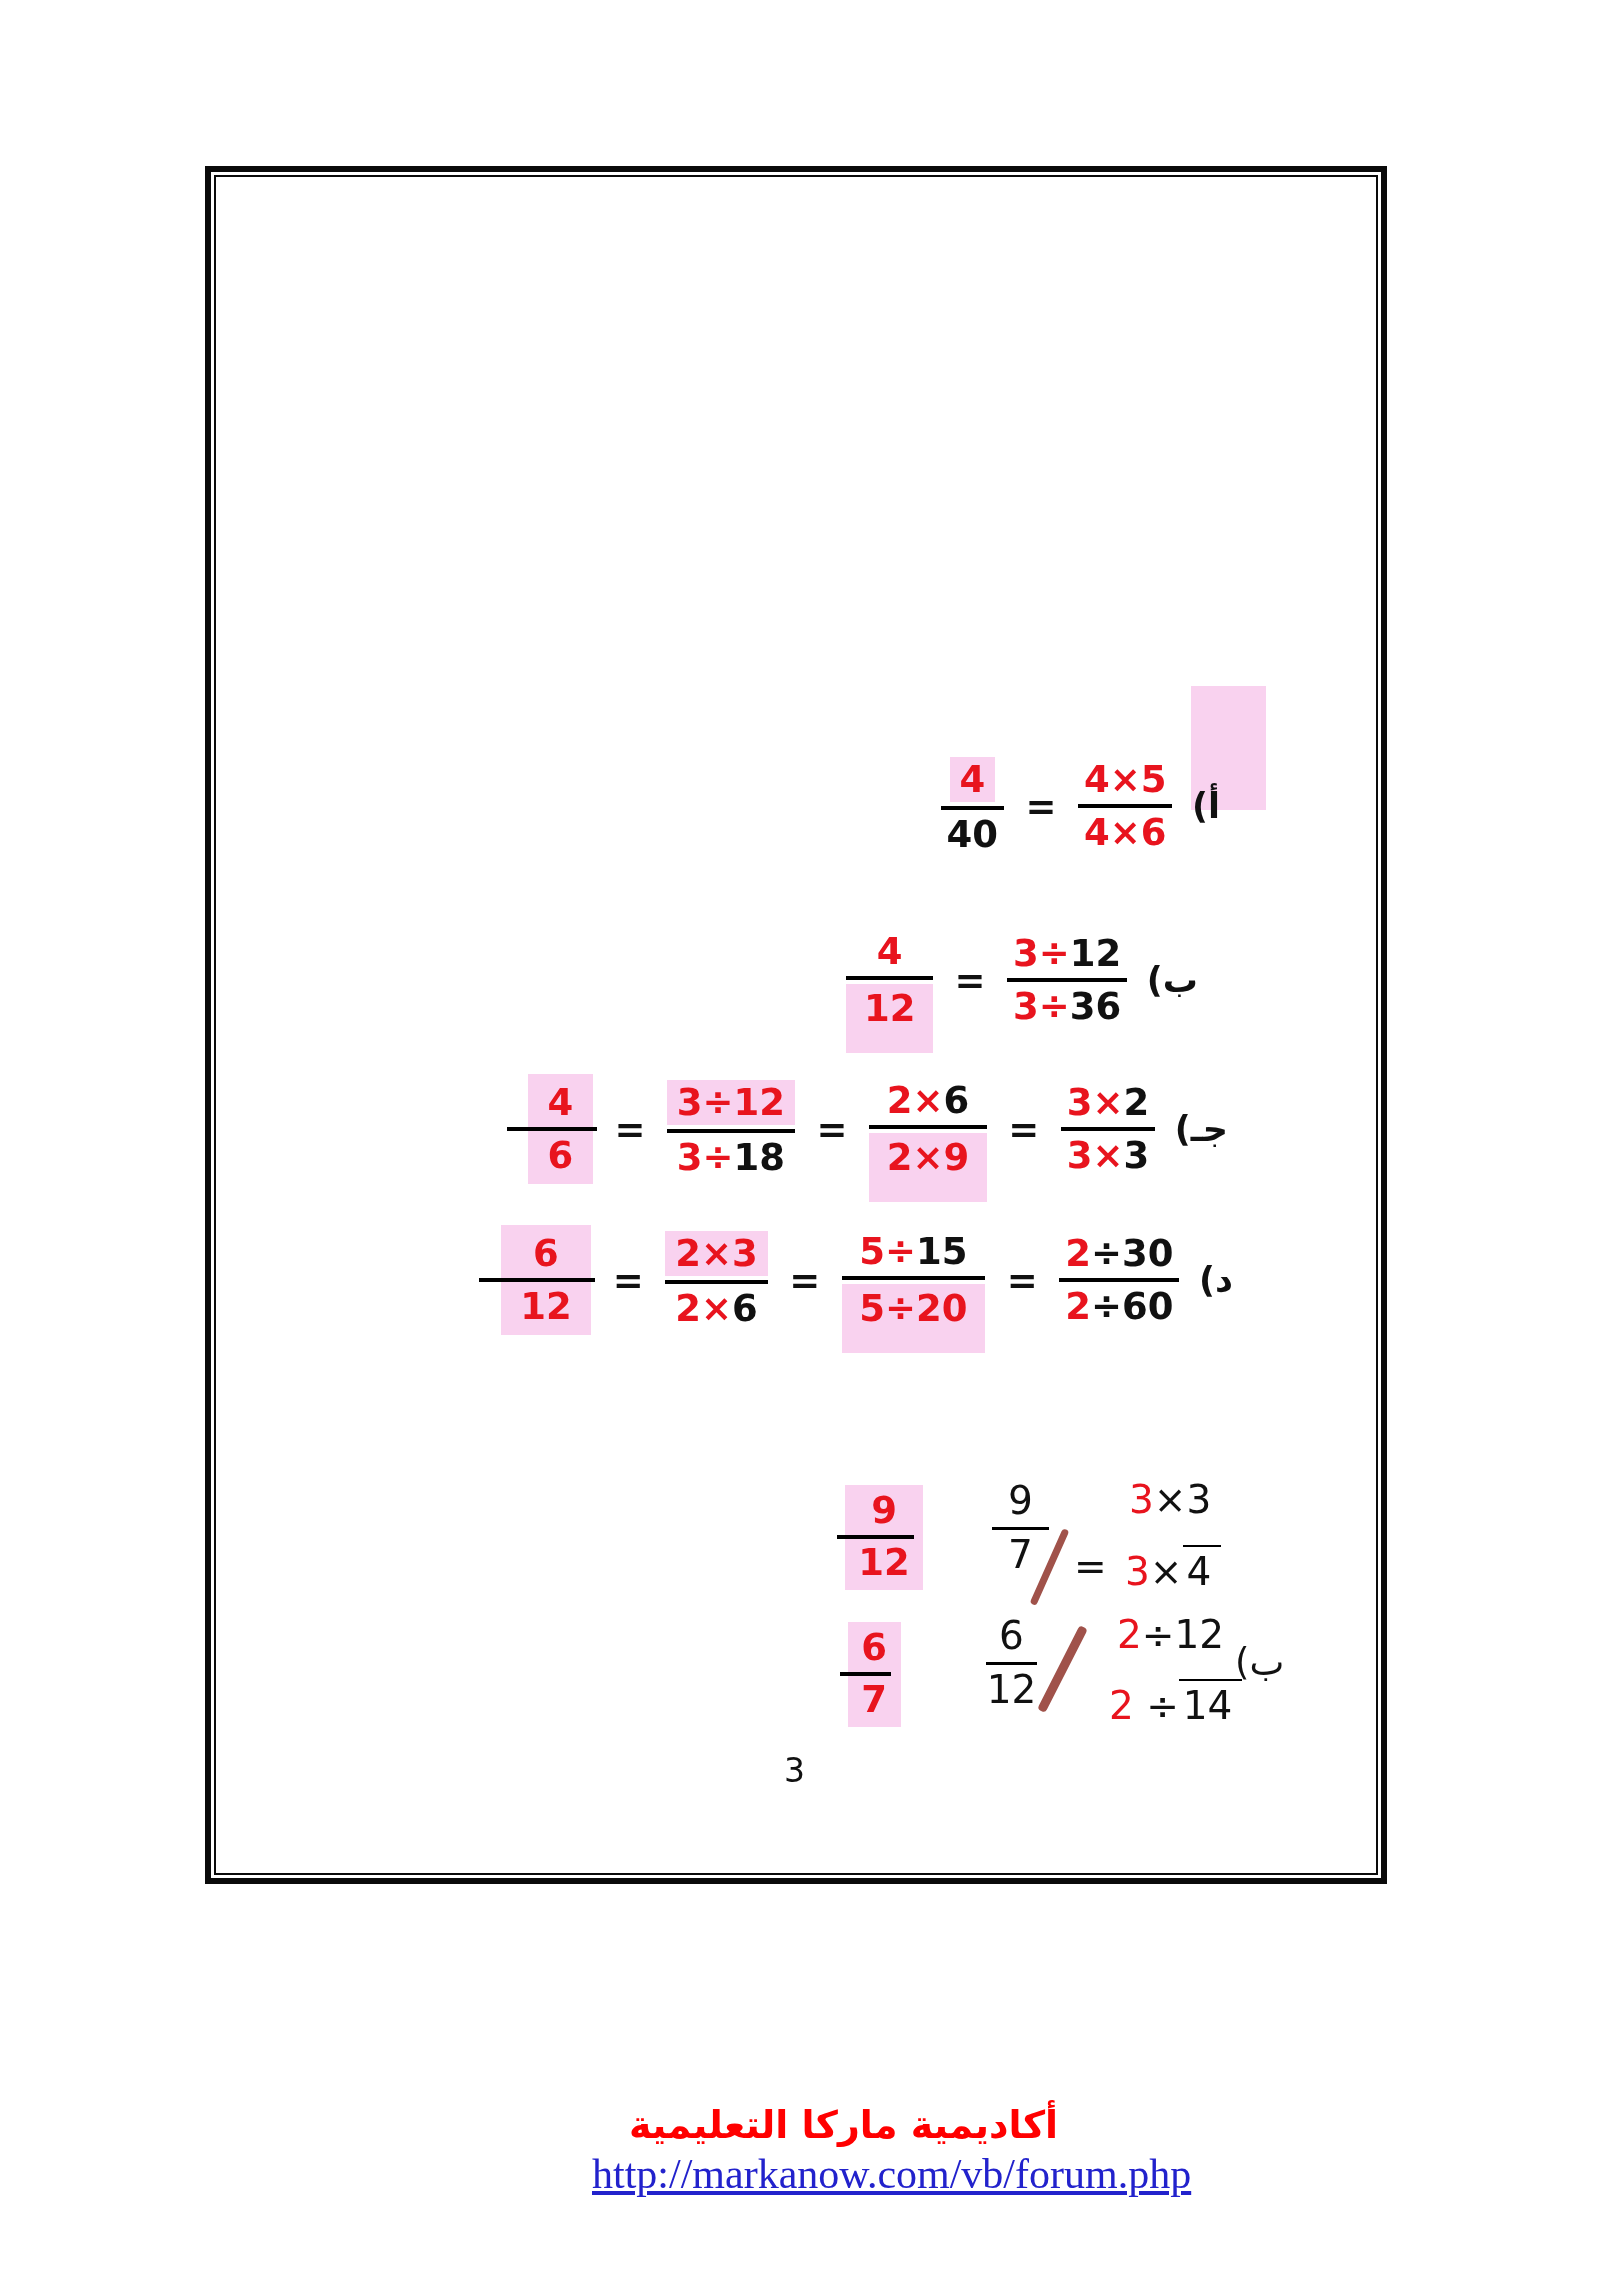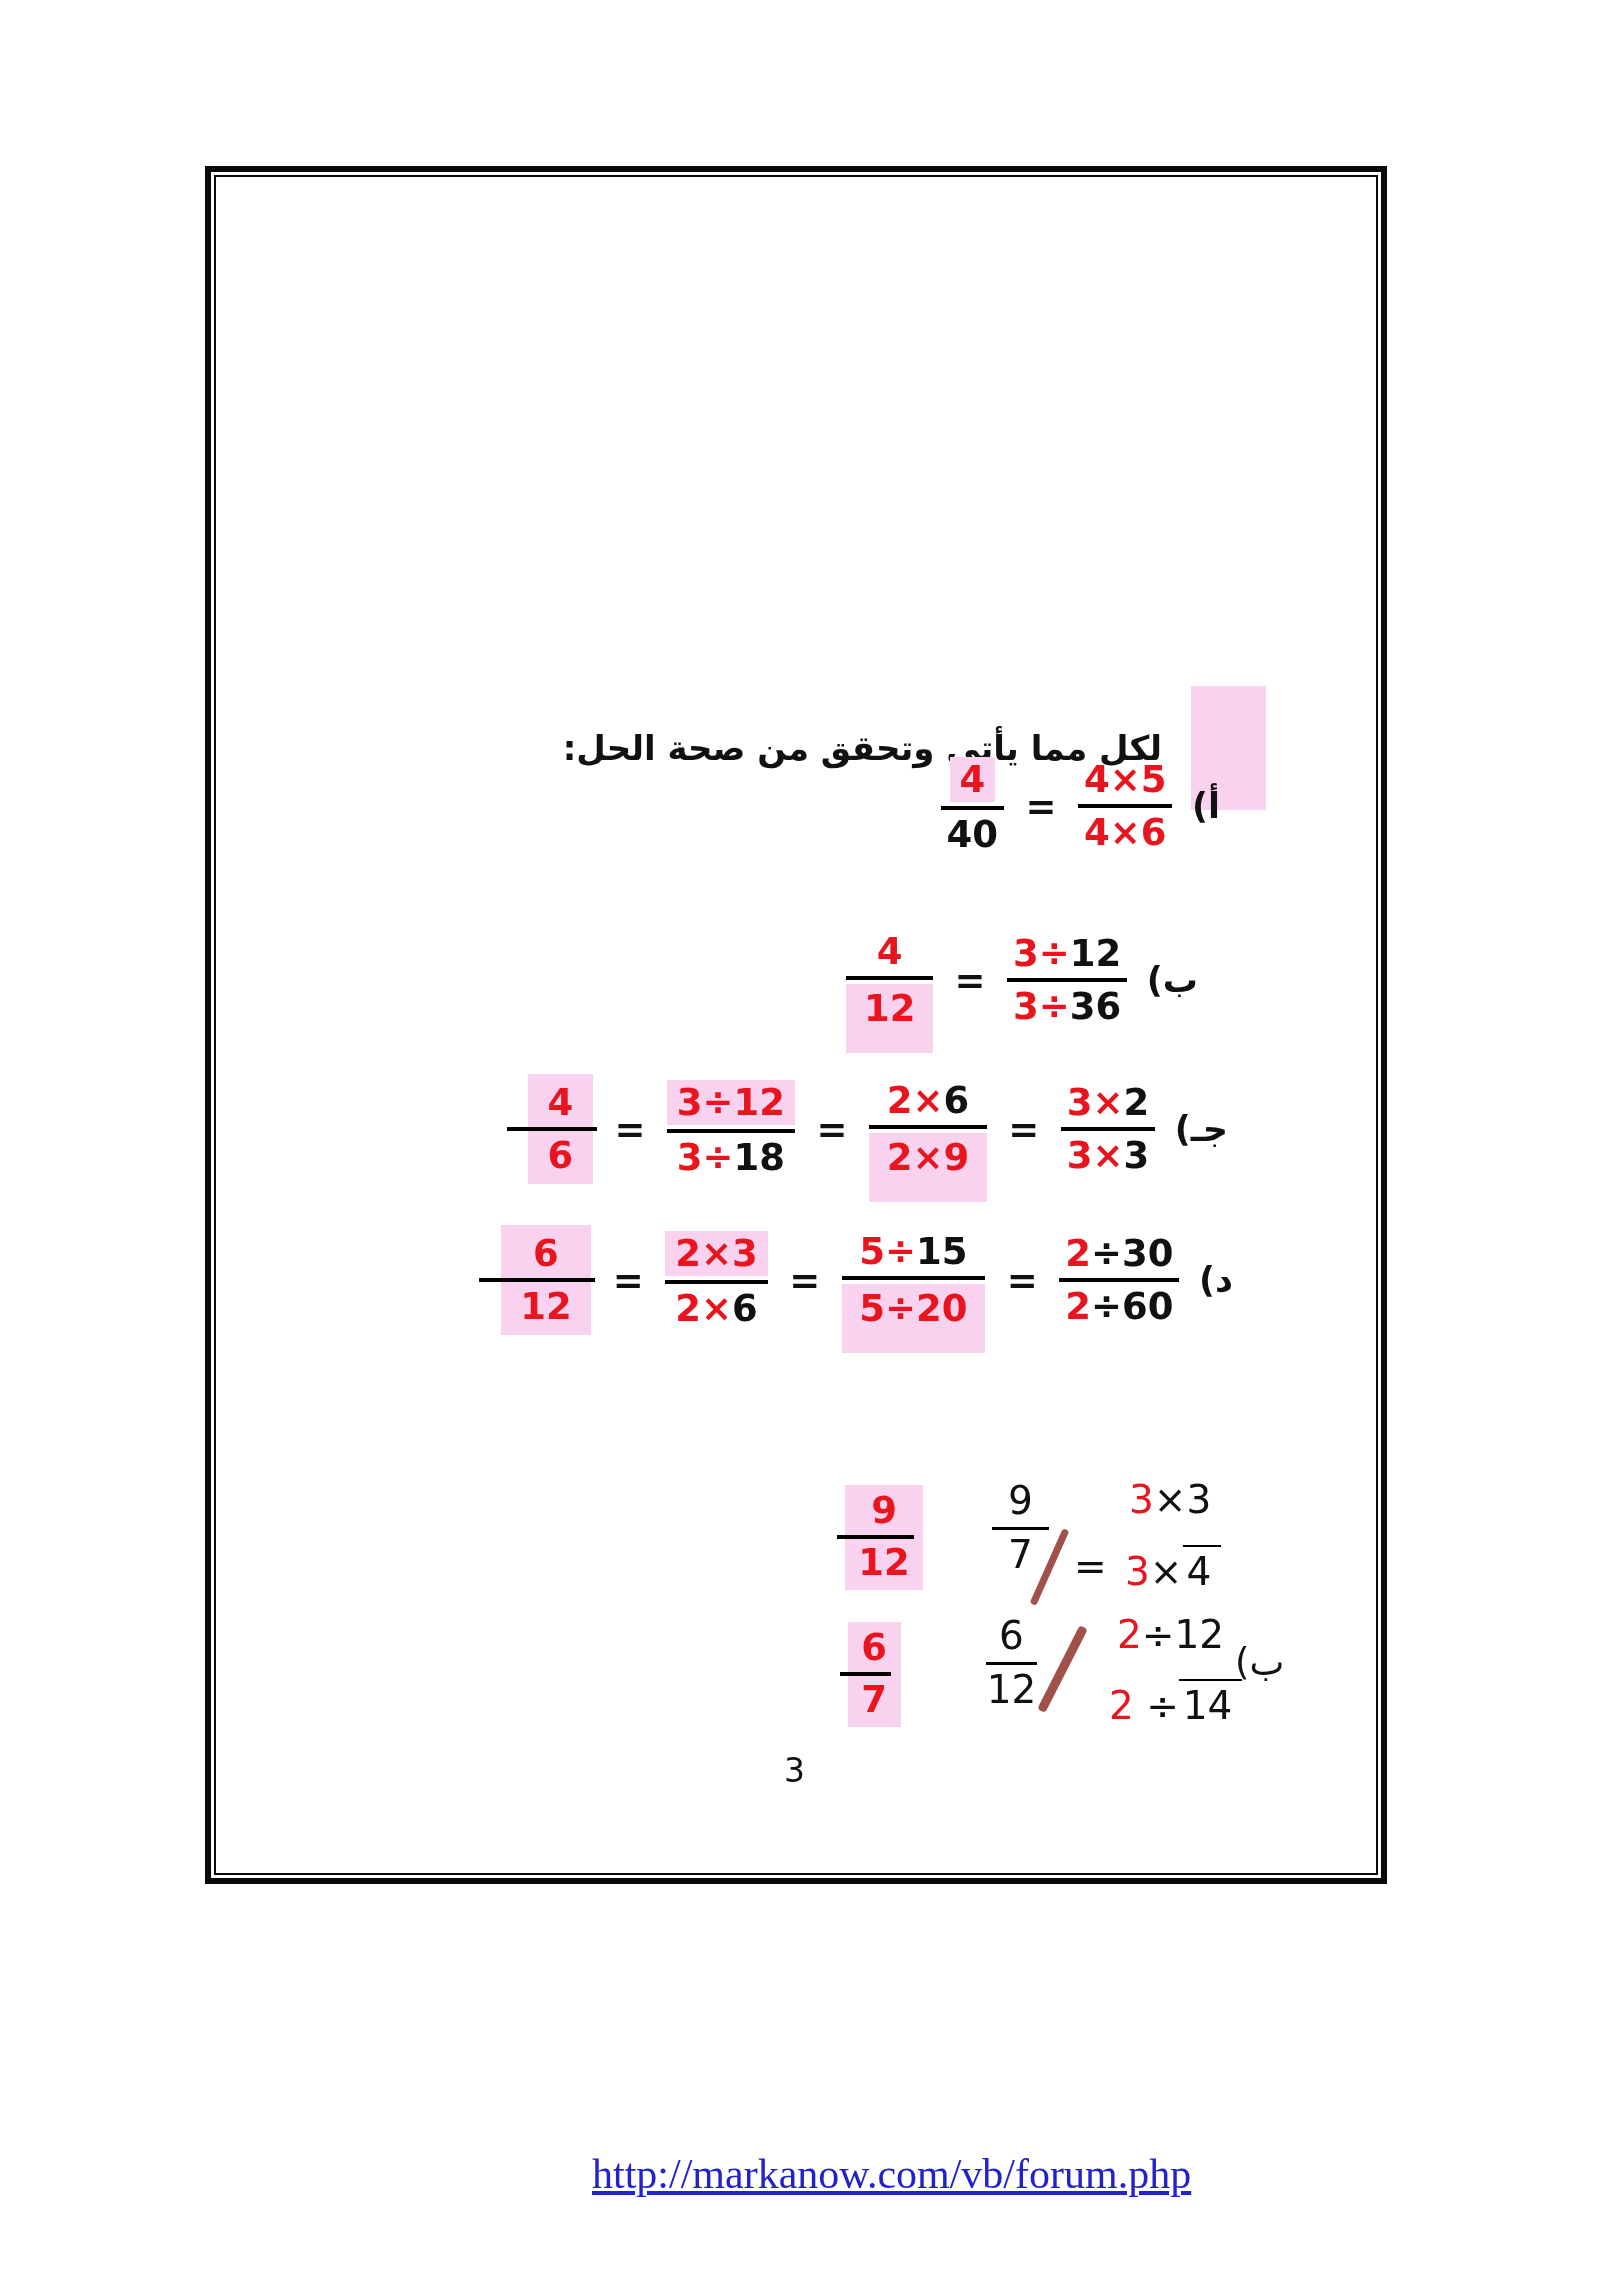--- a/index.html
+++ b/index.html
@@ -66,21 +66,20 @@
               font-family:"Liberation Serif","DejaVu Serif",serif;}
 </style>
 </head>
 <body>
 
 <div class="page">
   <div class="frame"></div>
 
   <div class="heading">
     <span class="hbox"></span>
-    <span>لكل مما يأتي وتحقق من صحة الحل:</span>
   </div>
 
   <div class="eq-row r0">
       <span class="lbl">أ)</span>
       <span class="frac">
         <span class="fline"><span class="red">4×5</span></span>
         <span class="bar"></span>
         <span class="fline"><span class="red">4×6</span></span>
       </span>
       <span class="eqs">=</span>
@@ -186,15 +185,16 @@
       <span class="m-bar"></span>
       <span>12</span>
     </div>
     <div class="slash s1"></div>
     <div class="r-num"><span class="red">2</span><span>÷12</span></div>
     <div class="r-den"><span class="red">2</span><span> ÷</span><span class="ovl">14</span></div>
     <span class="d-lbl">ب)</span>
   </div>
 
   <div class="pageno">3</div>
+  <div class="footer-academy">أكاديمية ماركا التعليمية</div>
   <a class="footer-url">http://markanow.com/vb/forum.php</a>
 </div>
 
 
 </body></html>

